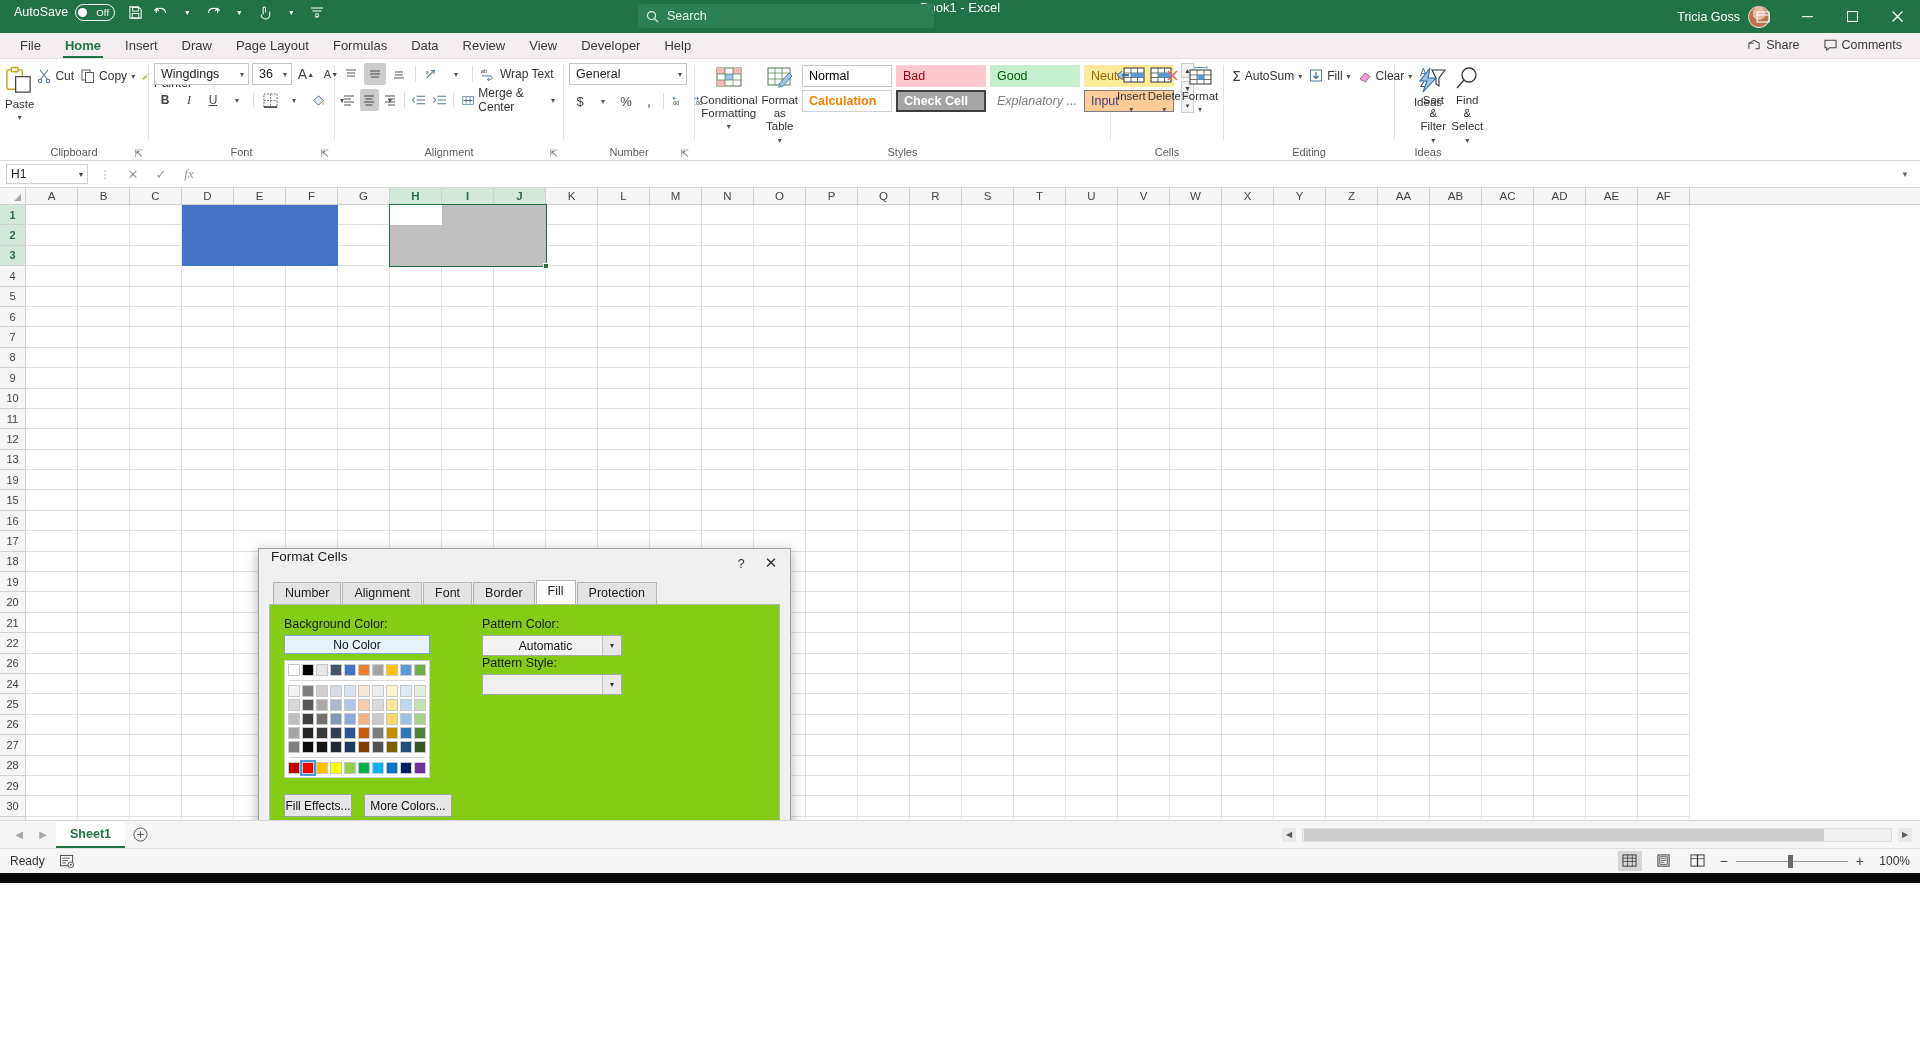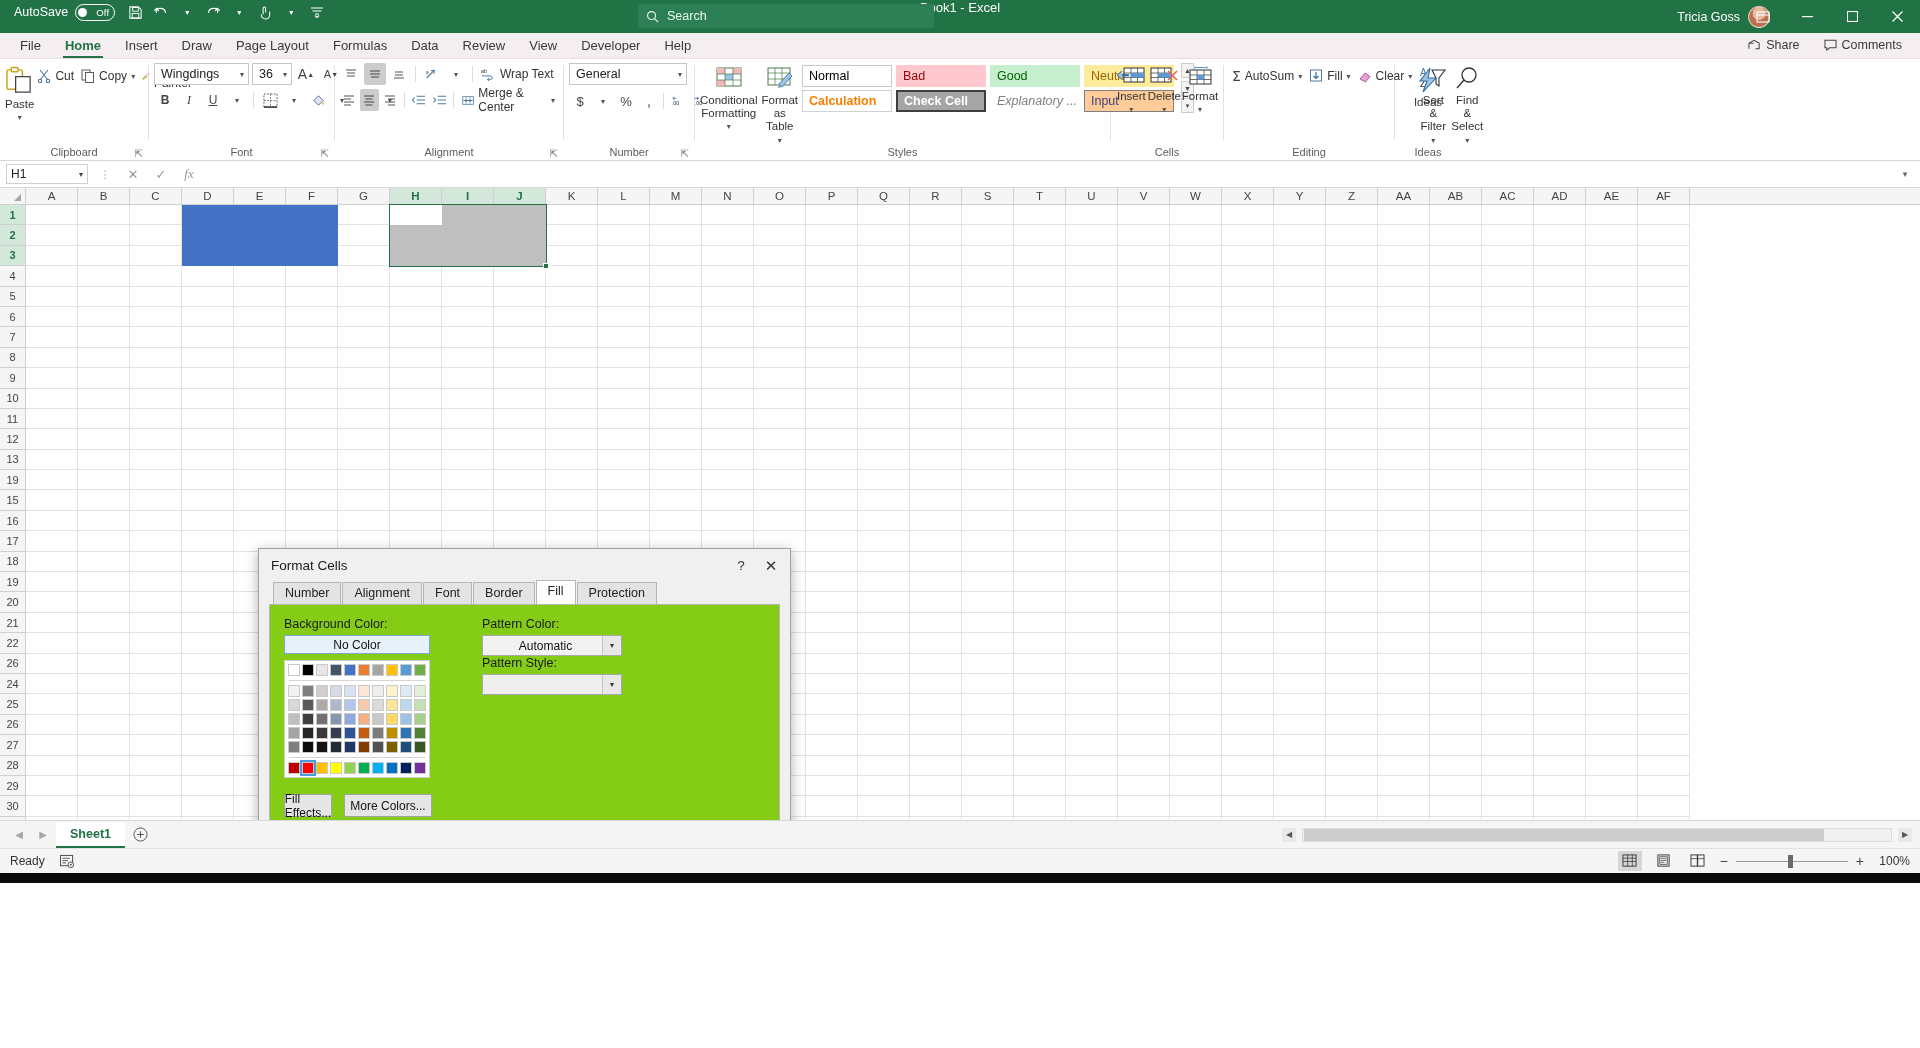--- a/index.html
+++ b/index.html
@@ -197,21 +197,21 @@
   #taskbarstrip { height:10px; background:#0a0a0a; }
 
   
   #dialog {
     position:absolute; left:258px; top:360px; width:533px; height:478px;
     background:#f0f0f0; border:1px solid #a0a0a0;
     box-shadow:0 3px 12px rgba(0,0,0,.32);
     display:flex; flex-direction:column;
   }
   #dlg-title {
-    height:33px; background:#f0f0f0; display:flex; align-items:center;
+    height:33px; background:#f0f0f0; display:flex; 
     padding:0 4px 0 12px; font-size:13px; color:#1a1a1a;
   }
   #dlg-title .ttl { font-size:13.5px; }
   #dlg-title .spacer { flex:1; }
   .dlgbtn { width:30px; height:28px; display:flex; align-items:center; justify-content:center; font-size:13px; color:#333; }
   .dlgbtn.x { font-size:15px; }
 
   #dlg-tabs { display:flex; padding-left:14px; gap:1px; align-items:flex-end; height:22px; }
   .dtab {
     padding:3px 11px 4px; font-size:12.5px; background:#e3e3e3;
@@ -2051,21 +2051,21 @@
               <div class="sw" style="background: rgb(255, 255, 0);"></div>
               <div class="sw" style="background: rgb(146, 208, 80);"></div>
               <div class="sw" style="background: rgb(0, 176, 80);"></div>
               <div class="sw" style="background: rgb(0, 176, 240);"></div>
               <div class="sw" style="background: rgb(0, 112, 192);"></div>
               <div class="sw" style="background: rgb(0, 32, 96);"></div>
               <div class="sw" style="background: rgb(112, 48, 160);"></div>
             </div>
         </div>
         <div id="effectsrow">
-          <div class="dbtn" style="width:48px">Fill Effects...</div>
+          <div class="dbtn" style="width:68px">Fill Effects...</div>
           <div class="dbtn" style="width:88px">More Colors...</div>
         </div>
       </div>
 
       <div style="position:absolute; left:212px; top:12px;">
         <div class="flabel">Pattern Color:</div>
         <div class="combo">
           <span style="flex:1;text-align:center">Automatic</span>
           <span class="cv">▾</span>
         </div>

